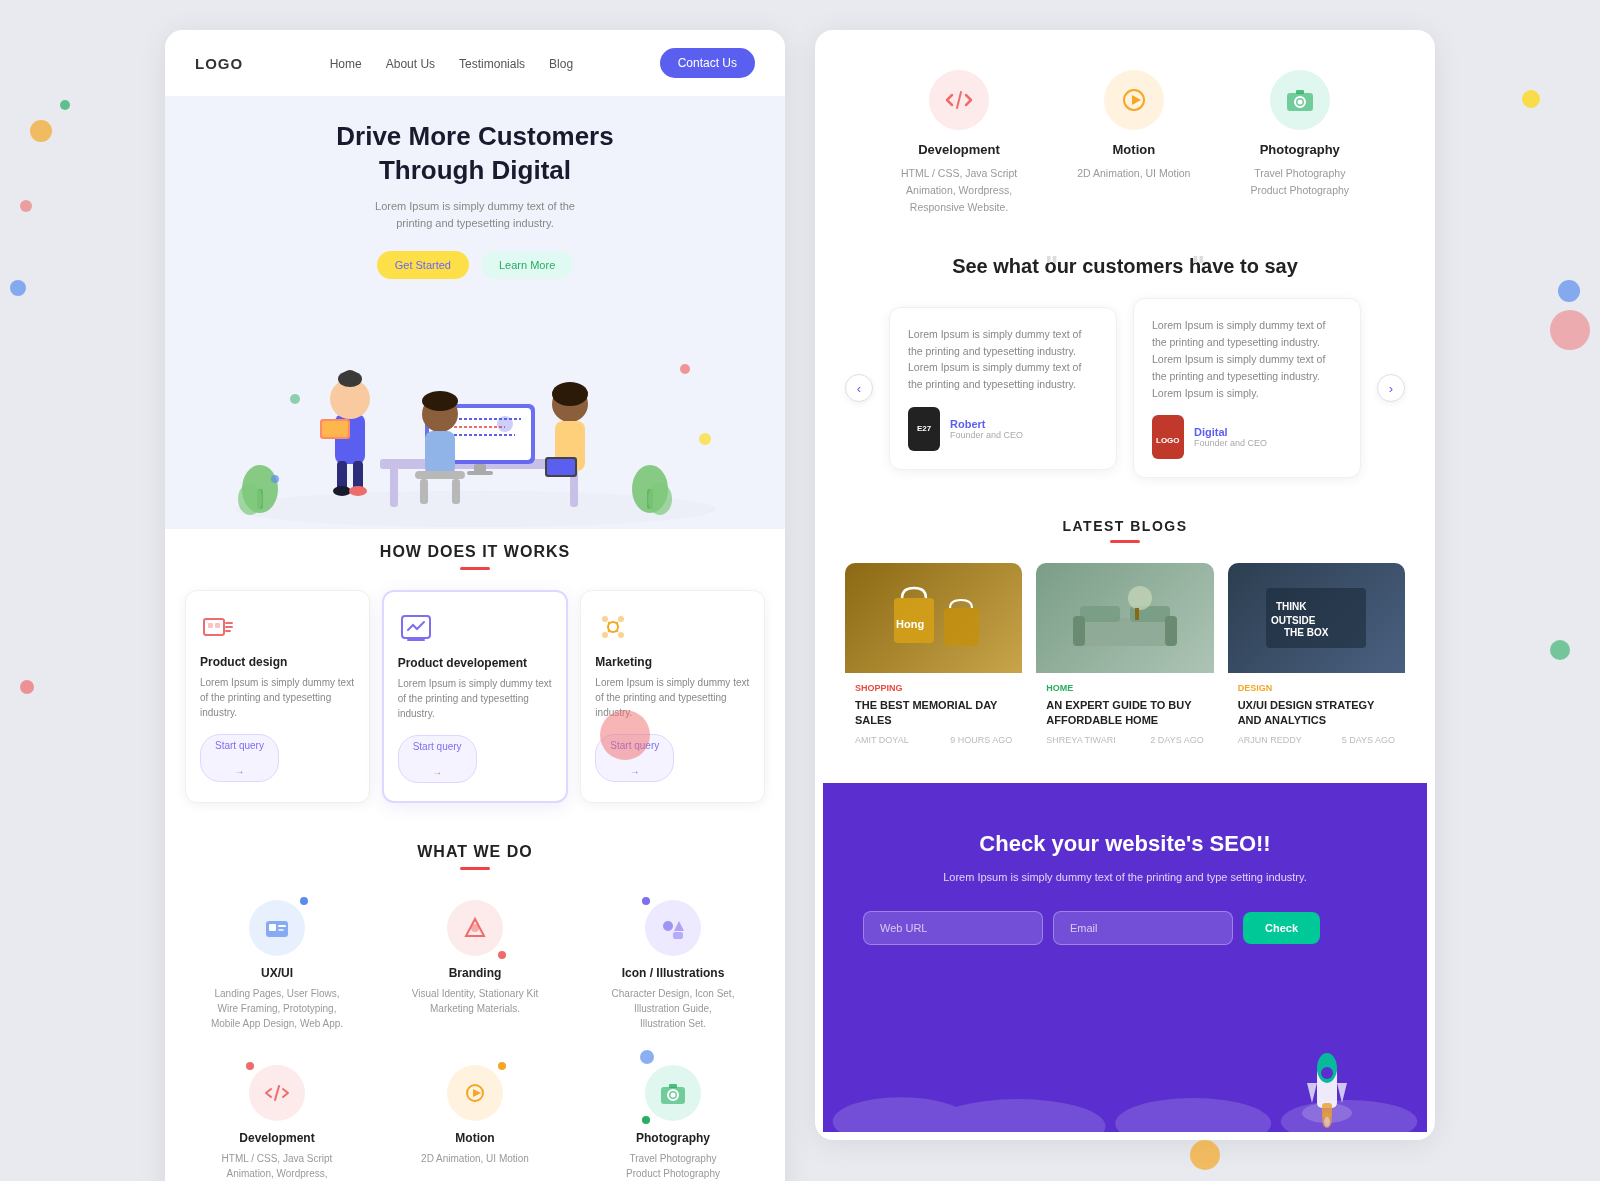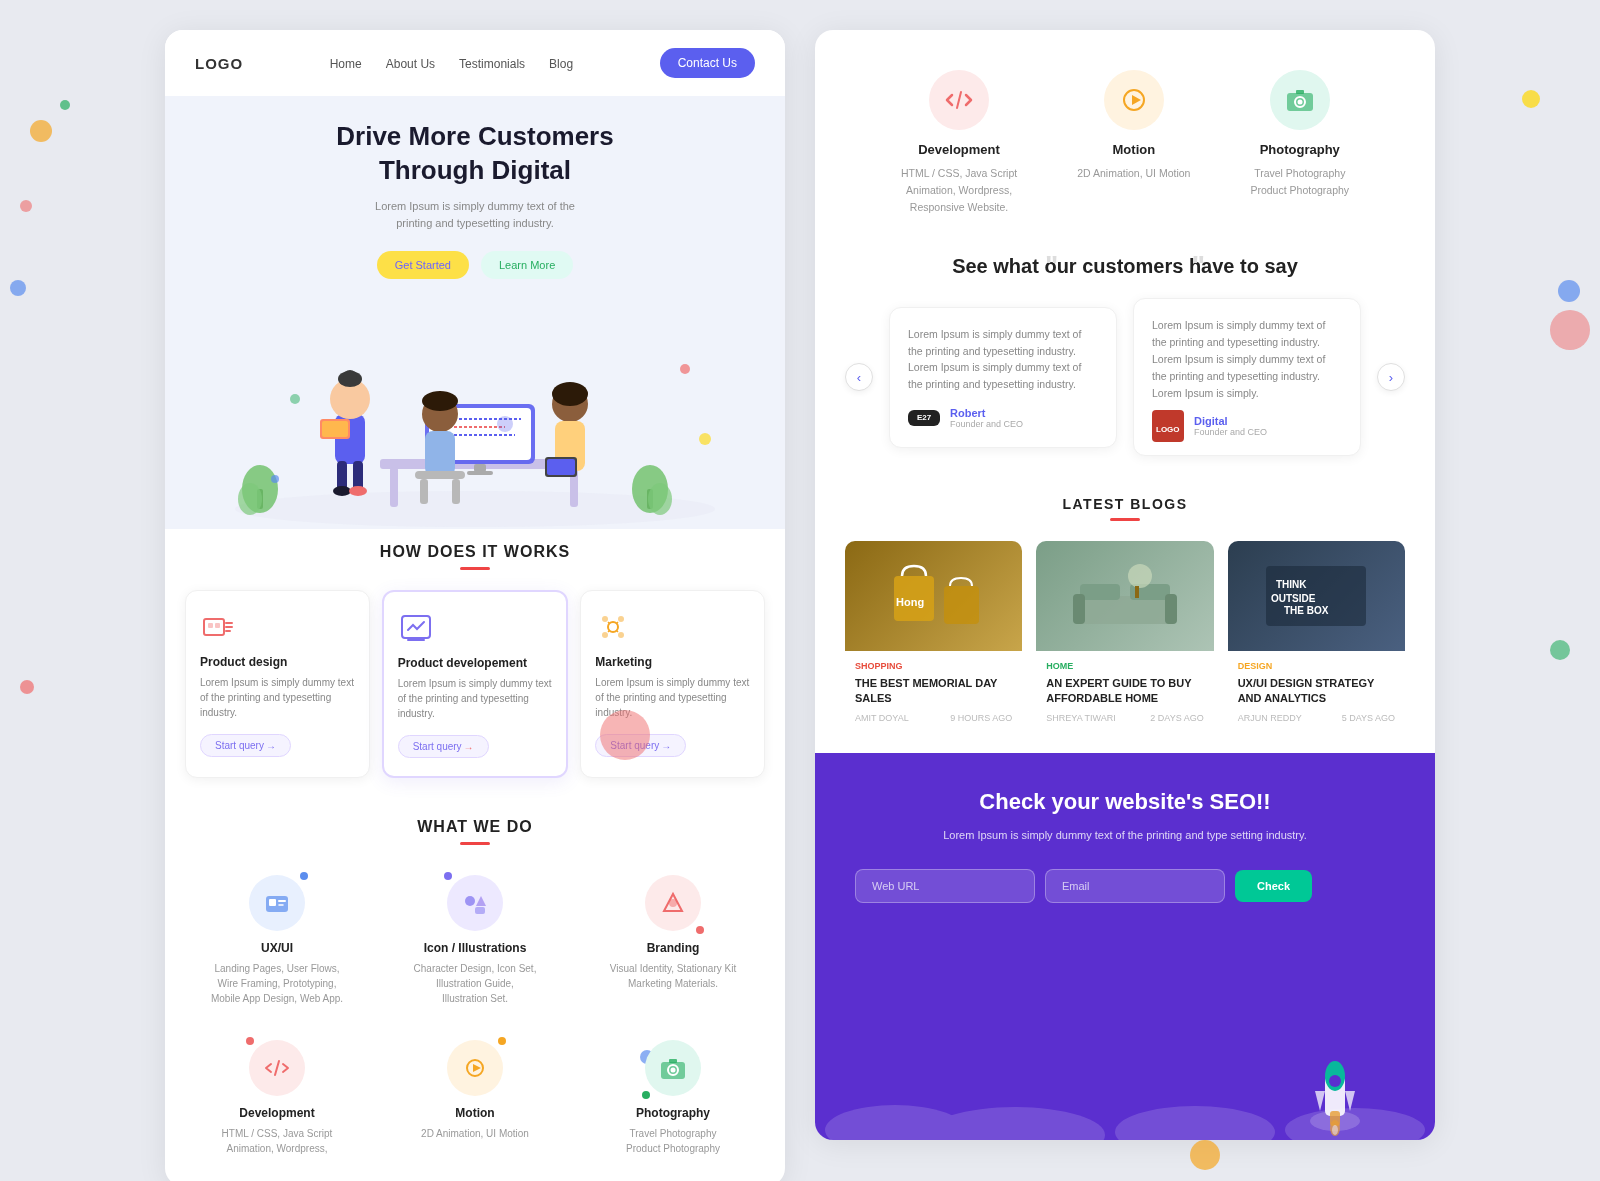--- a/index.html
+++ b/index.html
@@ -186,21 +186,22 @@
     .start-query-btn {
       background: #f5f3ff;
       color: #7c6ff0;
       border: 1px solid #e0d6ff;
       border-radius: 20px;
       padding: 5px 14px;
       font-size: 10px;
       cursor: pointer;
       display: flex;
       align-items: center;
-      gap: 2px;
+      gap: 14px;
+      flex-direction: column;
     }
     .how-card.active .start-query-btn {
       background: #f5f3ff;
       color: #7c6ff0;
     }
 
     
     .what-section {
       padding: 20px 20px;
       text-align: center;
@@ -337,21 +338,21 @@
       line-height: 1.6;
       margin-bottom: 14px;
     }
     .testimonial-author {
       display: flex;
       align-items: center;
       gap: 10px;
     }
     .author-avatar {
       width: 32px;
-      height: 16px;
+      height: 44px;
       border-radius: 6px;
       background: #333;
       display: flex;
       align-items: center;
       justify-content: center;
       font-size: 9px;
       color: #fff;
       font-weight: 700;
     }
     .author-info .author-name {
@@ -431,22 +432,22 @@
     .blog-meta {
       display: flex;
       justify-content: space-between;
       font-size: 9px;
       color: #bbb;
     }
 
     
     .seo-section {
       background: #5b2fcf;
-      margin: 0;
-      padding: 36px 40px;
+      margin: 8px;
+      padding: 48px 40px;
       text-align: center;
       flex: 1;
       position: relative;
       overflow: hidden;
     }
     .seo-title {
       font-size: 22px;
       font-weight: 700;
       color: #fff;
       margin-bottom: 12px;
@@ -692,42 +693,42 @@
               <rect x="6" y="10" width="7" height="7" rx="1" fill="#fff"></rect>
               <line x1="16" y1="12" x2="22" y2="12" stroke="#fff" stroke-width="2" stroke-linecap="round"></line>
               <line x1="16" y1="16" x2="20" y2="16" stroke="#fff" stroke-width="1.5" stroke-linecap="round"></line>
             </svg>
           </div>
           <div class="service-name">UX/UI</div>
           <div class="service-desc">Landing Pages, User Flows,<br>Wire Framing, Prototyping,<br>Mobile App Design, Web App.</div>
         </div>
 
         <div class="service-item">
+          <div class="service-icon-wrap" style="background:#fdeaea;">
+            <div class="dot-ring" style="background:#ef6c6c;bottom:-3px;right:-3px;"></div>
+            <svg width="28" height="28" viewBox="0 0 28 28">
+              <path d="M5 22 L14 5 L23 22 Z" fill="none" stroke="#ef6c6c" stroke-width="2"></path>
+              <circle cx="14" cy="14" r="4" fill="#ef6c6c" opacity="0.5"></circle>
+            </svg>
+          </div>
+          <div class="service-name">Branding</div>
+          <div class="service-desc">Visual Identity, Stationary Kit<br>Marketing Materials.</div>
+        </div>
+
+        <div class="service-item">
           <div class="service-icon-wrap" style="background:#ede9ff;">
             <div class="dot-ring" style="background:#7c6ff0;top:-3px;left:-3px;"></div>
             <svg width="28" height="28" viewBox="0 0 28 28">
               <circle cx="9" cy="12" r="5" fill="#7c6ff0" opacity="0.7"></circle>
               <polygon points="20,7 25,17 15,17" fill="#a48ff0" opacity="0.8"></polygon>
               <rect x="14" y="18" width="10" height="7" rx="2" fill="#7c6ff0" opacity="0.5"></rect>
             </svg>
           </div>
           <div class="service-name">Icon / Illustrations</div>
           <div class="service-desc">Character Design, Icon Set,<br>Illustration Guide,<br>Illustration Set.</div>
-        </div>
-
-        <div class="service-item">
-          <div class="service-icon-wrap" style="background:#fdeaea;">
-            <div class="dot-ring" style="background:#ef6c6c;bottom:-3px;right:-3px;"></div>
-            <svg width="28" height="28" viewBox="0 0 28 28">
-              <path d="M5 22 L14 5 L23 22 Z" fill="none" stroke="#ef6c6c" stroke-width="2"></path>
-              <circle cx="14" cy="14" r="4" fill="#ef6c6c" opacity="0.5"></circle>
-            </svg>
-          </div>
-          <div class="service-name">Branding</div>
-          <div class="service-desc">Visual Identity, Stationary Kit<br>Marketing Materials.</div>
         </div>
 
         <div class="service-item">
           <div class="service-icon-wrap" style="background:#fdeaea;">
             <div class="dot-ring" style="background:#ef6c6c;top:-3px;left:-3px;"></div>
             <svg width="28" height="28" viewBox="0 0 28 28">
               <polyline points="8,10 3,14 8,18" fill="none" stroke="#ef6c6c" stroke-width="2" stroke-linecap="round" stroke-linejoin="round"></polyline>
               <polyline points="20,10 25,14 20,18" fill="none" stroke="#ef6c6c" stroke-width="2" stroke-linecap="round" stroke-linejoin="round"></polyline>
               <line x1="16" y1="7" x2="12" y2="21" stroke="#ef6c6c" stroke-width="2" stroke-linecap="round"></line>
             </svg>

